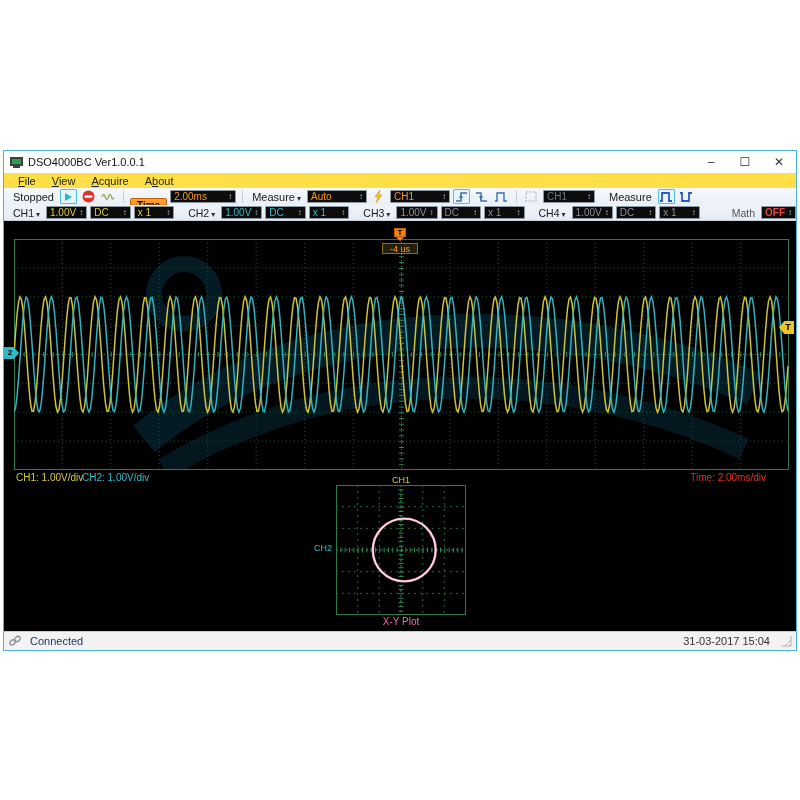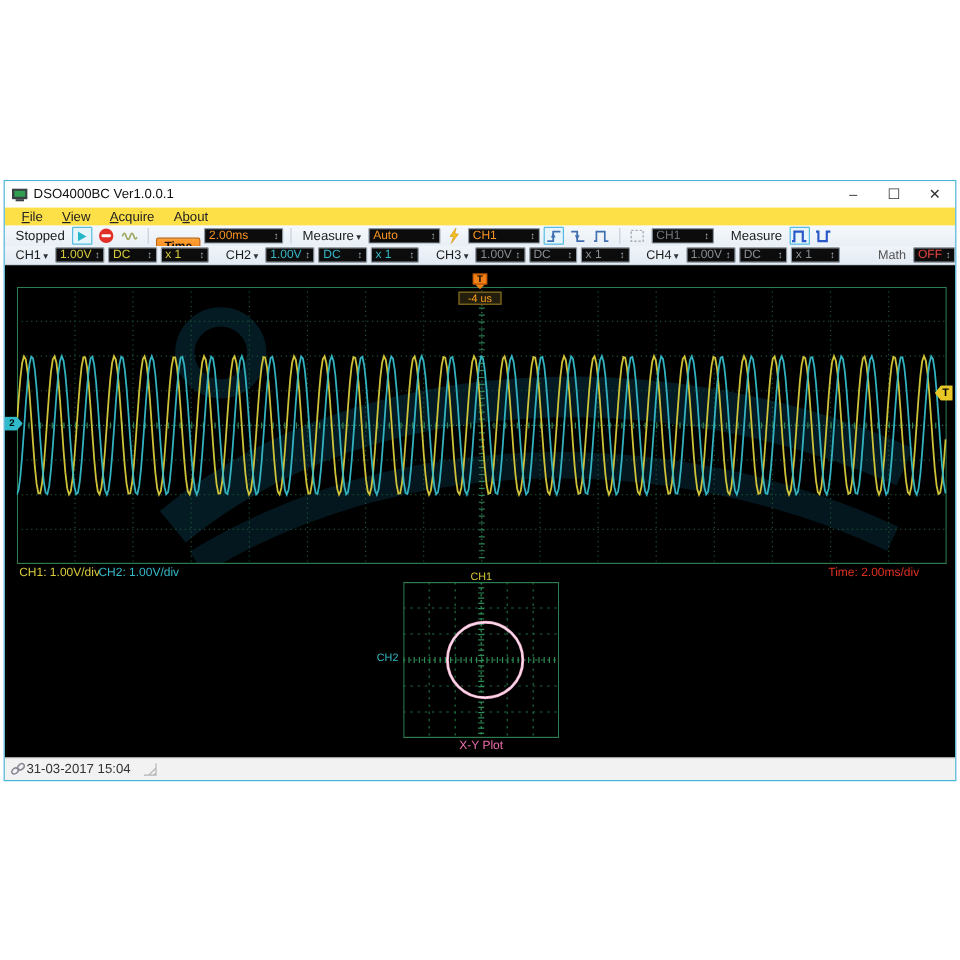--- a/index.html
+++ b/index.html
@@ -214,21 +214,21 @@
     <div class="dd" style="width:56px;">
         <span style="color: rgb(138, 143, 148);">DC</span>
         <span class="arr">↕</span>
       </div>
     <div class="dd" style="width:56px;">
         <span style="color: rgb(138, 143, 148);">x 1</span>
         <span class="arr">↕</span>
       </div>
     <span class="tb-label" style="font-size:10.5px;margin-left:26px;color:#555;">Math</span>
     <div class="dd" style="width:42px;">
-        <span id="math-value" style="color: rgb(232, 69, 69);">OFF</span>
+        <span id="math-value" style="color: rgb(232, 69, 69); font-weight: bold;">OFF</span>
         <span class="arr">↕</span>
       </div>
   </div>
 
   <div class="display">
     <svg id="wave-svg" width="775" height="231">
         <g opacity="0.45">
           <path d="M130,200 C300,60 560,70 740,150" stroke="#0b3c4e" stroke-width="34" fill="none"></path>
           <path d="M150,230 C330,120 560,130 730,210" stroke="#0a3444" stroke-width="22" fill="none"></path>
           <circle cx="170" cy="55" r="30" stroke="#0b3c4e" stroke-width="16" fill="none"></circle>
@@ -296,18 +296,19 @@
         <circle cx="68.25" cy="65" r="31.416666666666668" fill="none" stroke="#ffffff" stroke-width="1" opacity="0.6"></circle>
       </svg>
     <div class="xy-title" id="xy-title" style="color: rgb(239, 111, 174);">X-Y Plot</div>
   </div>
 
   <div class="statusbar">
     <svg width="14" height="12">
       <ellipse cx="4.5" cy="7.5" rx="3" ry="2.2" fill="none" stroke="#8a8a96" stroke-width="1.3" transform="rotate(-40 4.5 7.5)"></ellipse>
       <ellipse cx="9.5" cy="4" rx="3" ry="2.2" fill="none" stroke="#8a8a96" stroke-width="1.3" transform="rotate(-40 9.5 4)"></ellipse>
     </svg>
+    <span class="conn">Connected</span>
     <span class="dt">31-03-2017 15:04</span>
     <svg width="12" height="12">
       <path d="M11,1 L11,11 L1,11 M11,5 L5,11 M11,9 L9,11" stroke="#b5b5b5" stroke-width="1" fill="none"></path>
     </svg>
   </div>
 </div>
 
 </body></html>

